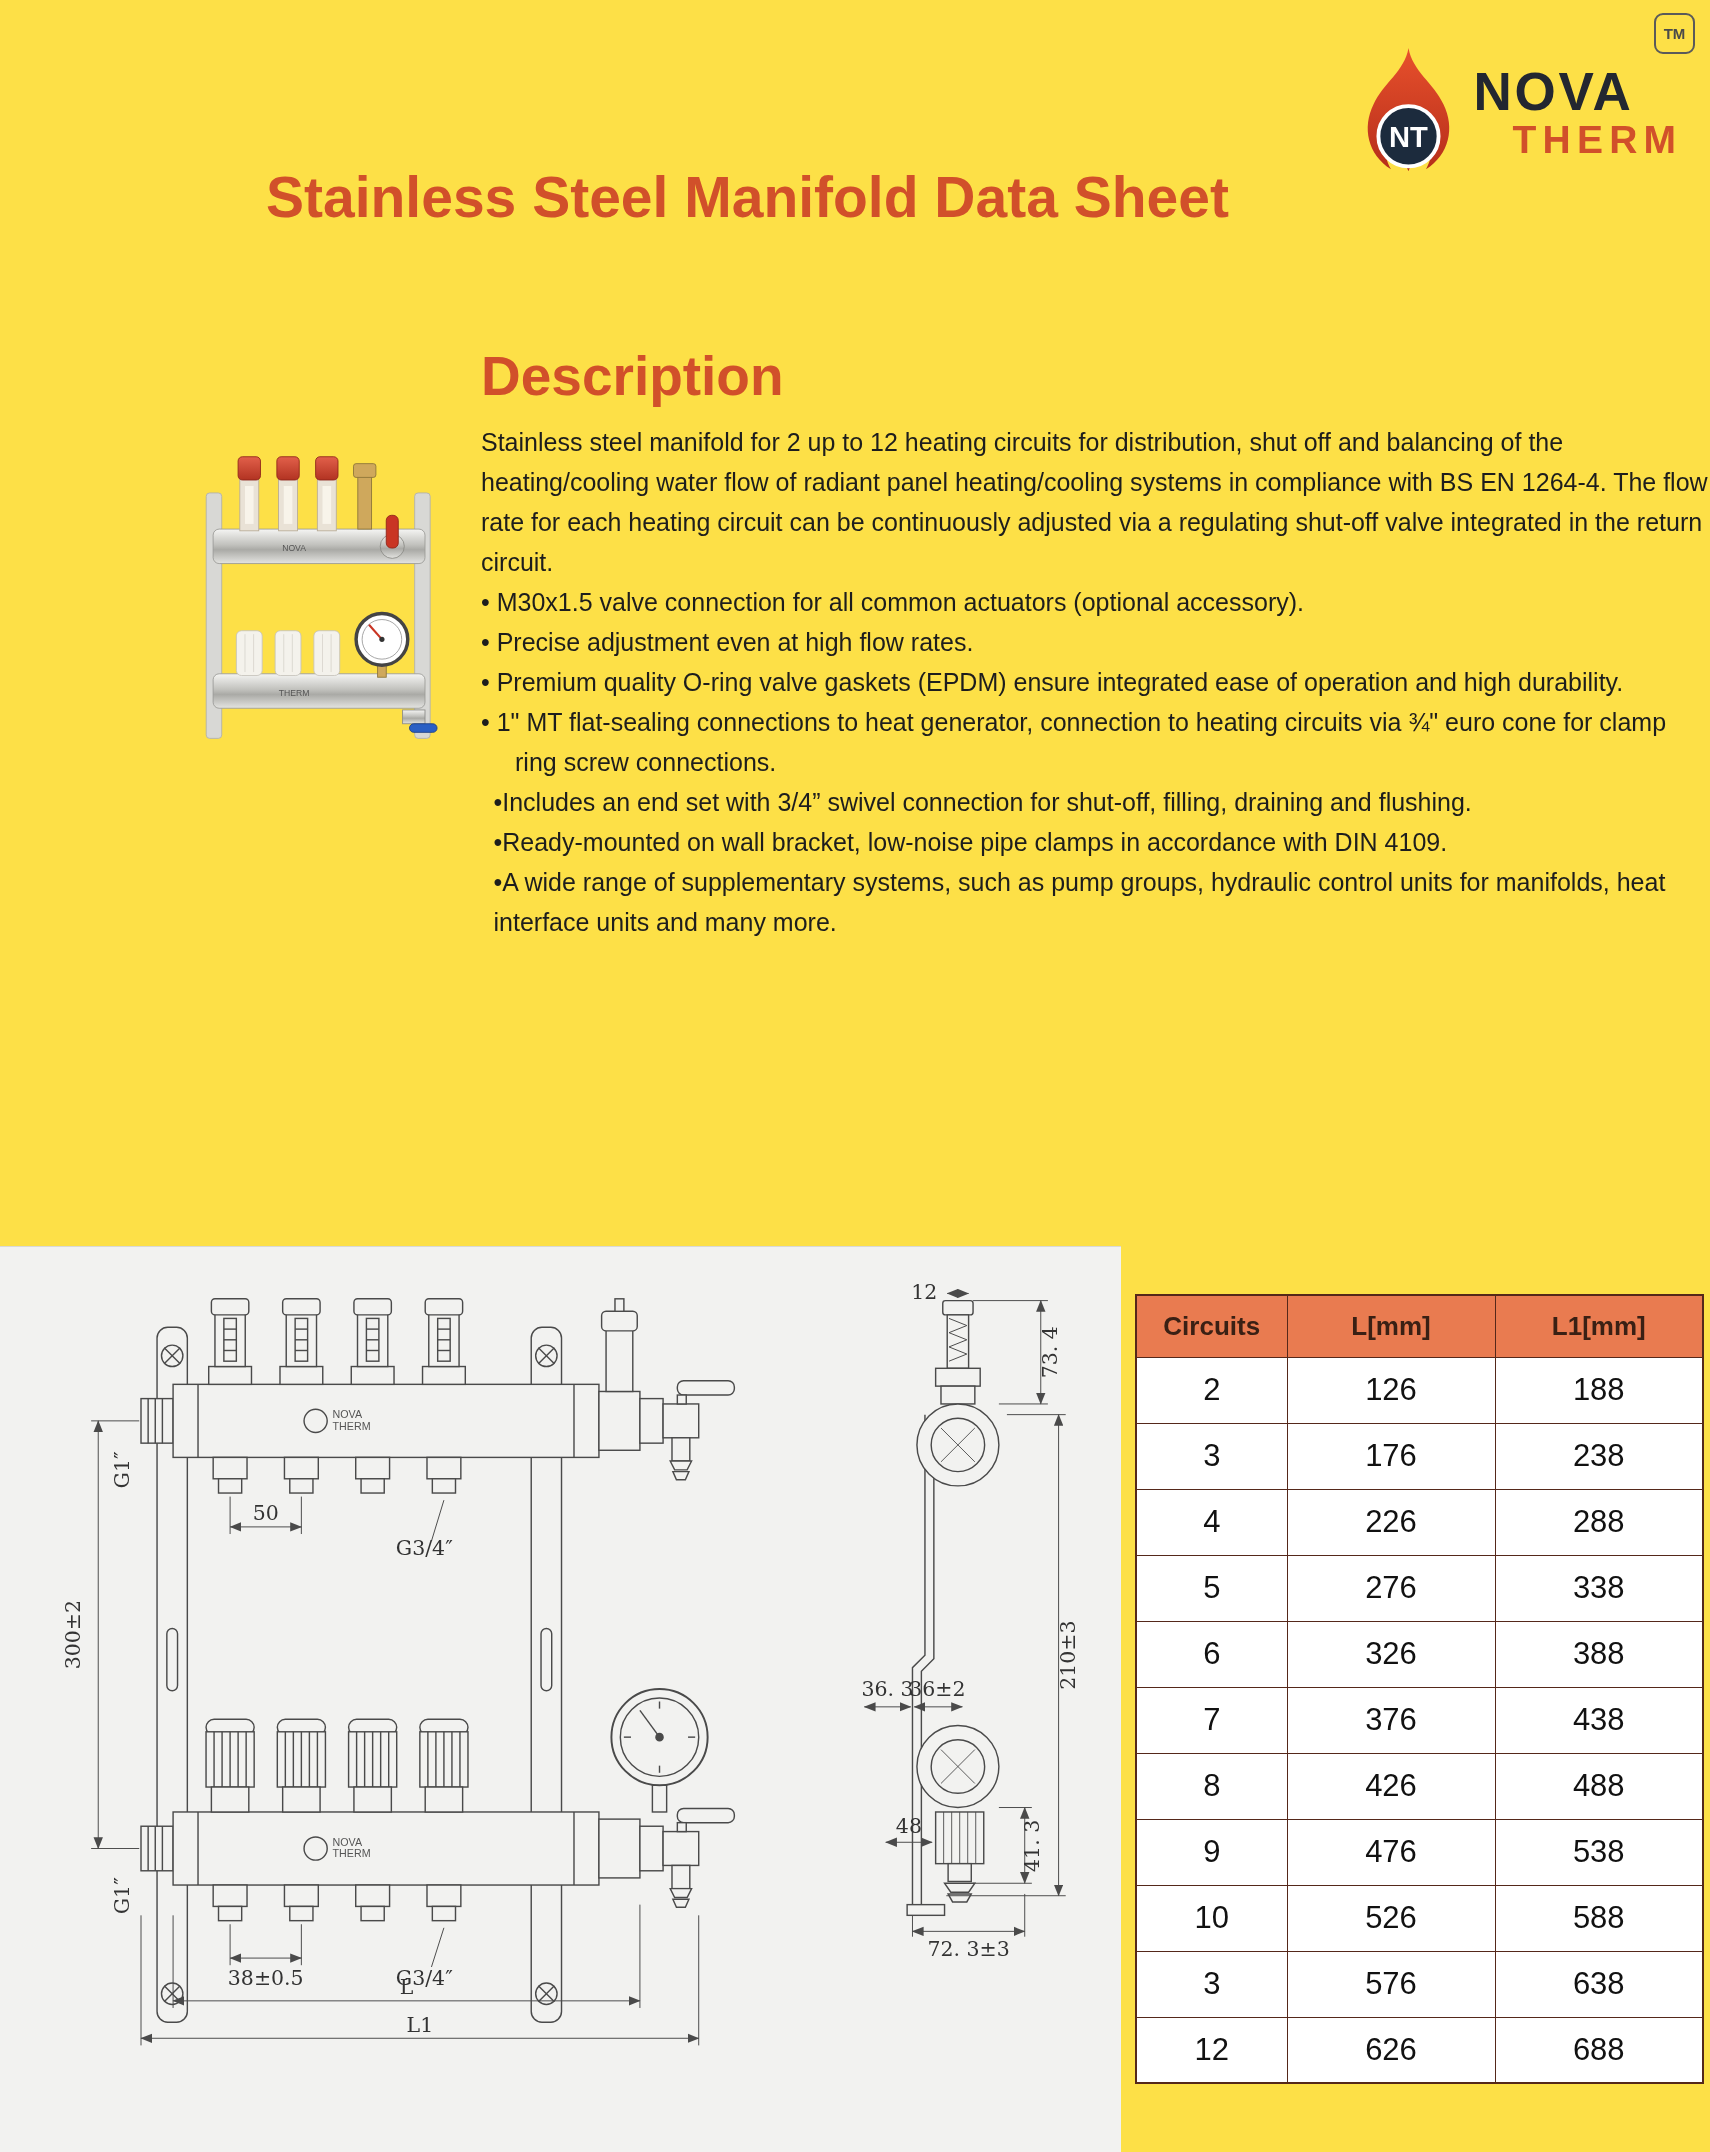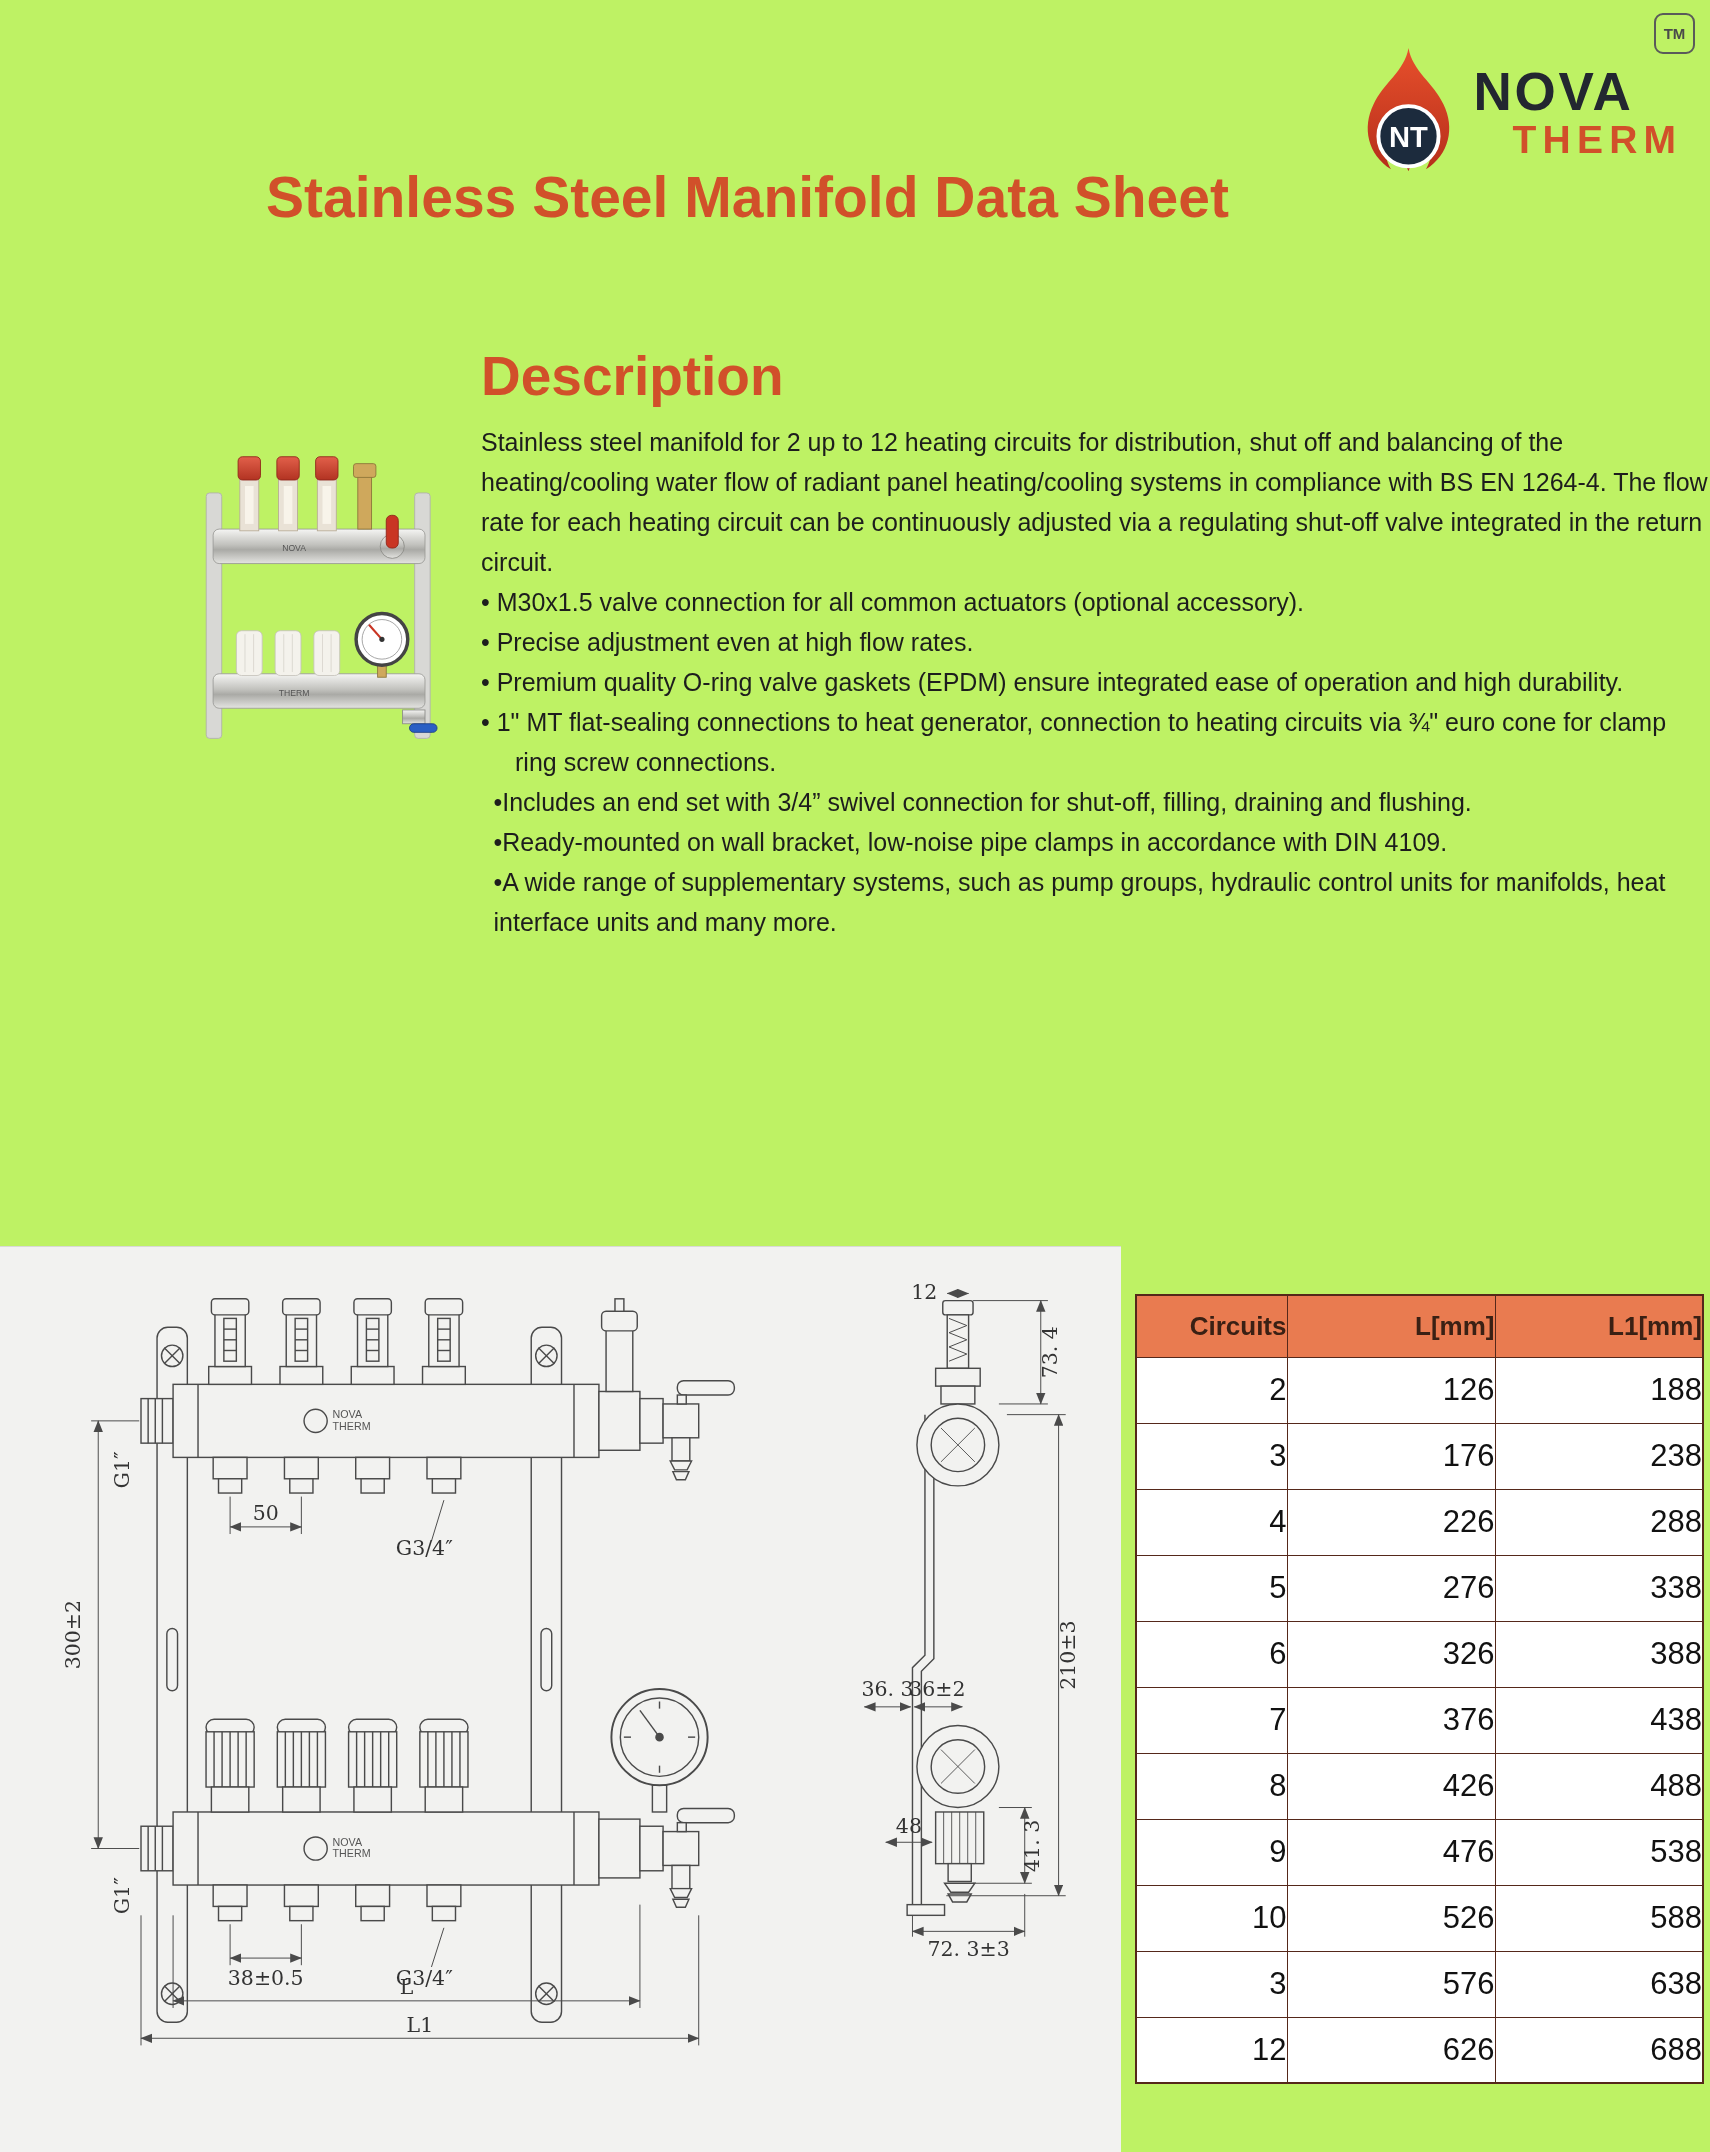--- a/index.html
+++ b/index.html
@@ -1,18 +1,18 @@
 <!DOCTYPE html>
 <html style="font-size:14.3px"><head>
 <meta charset="utf-8">
 <style>
   * { margin:0; padding:0; box-sizing:border-box; }
   html, body { background:#ffffff; }
   .page {
-    position:relative; width:1711px; height:2153px; background:#bef264;
+    position:relative; width:1711px; height:2153px; background:#fde047;
     font-family:"Liberation Sans", sans-serif; overflow:hidden; color:#1d1d1d;
   }
   
   .tm-badge {
     position:absolute; left:1654px; top:12.5px; width:41px; height:41px;
     border:2.7px solid #5a5a5a; border-radius:9px; display:flex; align-items:center; justify-content:center;
     font-size:15px; font-weight:bold; color:#4a4a4a;
   }
   .logo { position:absolute; left:1347px; top:46px; display:flex; align-items:center; }
   .logo-text { margin-left:3.6px; }
@@ -27,21 +27,21 @@
   .hang { padding-left:34px; text-indent:-34px; }
   .ind { margin-left:12.5px; }
   
   .gray-band { position:absolute; left:0; top:1246px; width:1121px; height:907px; background:#f2f2f0; border-top:0.9px solid #d9d9d6; }
   .front-svg { position:absolute; left:41px; top:1281px; width:731px; height:784px; }
   .side-svg { position:absolute; left:802px; top:1281px; width:294px; height:784px; }
   .dimtext { font-family:"DejaVu Serif", serif; font-size:23px; fill:#333; }
   .micro { font-family:"Liberation Sans", sans-serif; fill:#555; }
   
   .spec-table { position:absolute; left:1135px; top:1294px; border-collapse:collapse; }
-  .spec-table th, .spec-table td { border:1.8px solid #55281a; text-align:right; vertical-align:middle; }
+  .spec-table th, .spec-table td { border:1.8px solid #55281a; text-align:center; vertical-align:middle; }
   .spec-table th {
     background:#e97b50; color:#3a2014; font-weight:bold; font-size:26px; height:62px;
   }
   .spec-table td { background:#ffffff; font-size:31px; color:#111; height:66px; }
   .col-circ { width:151px; } .col-l { width:208px; } .col-l1 { width:208px; }
   .spec-table { border:2.7px solid #55281a; }
 </style>
 </head>
 <body>
 

